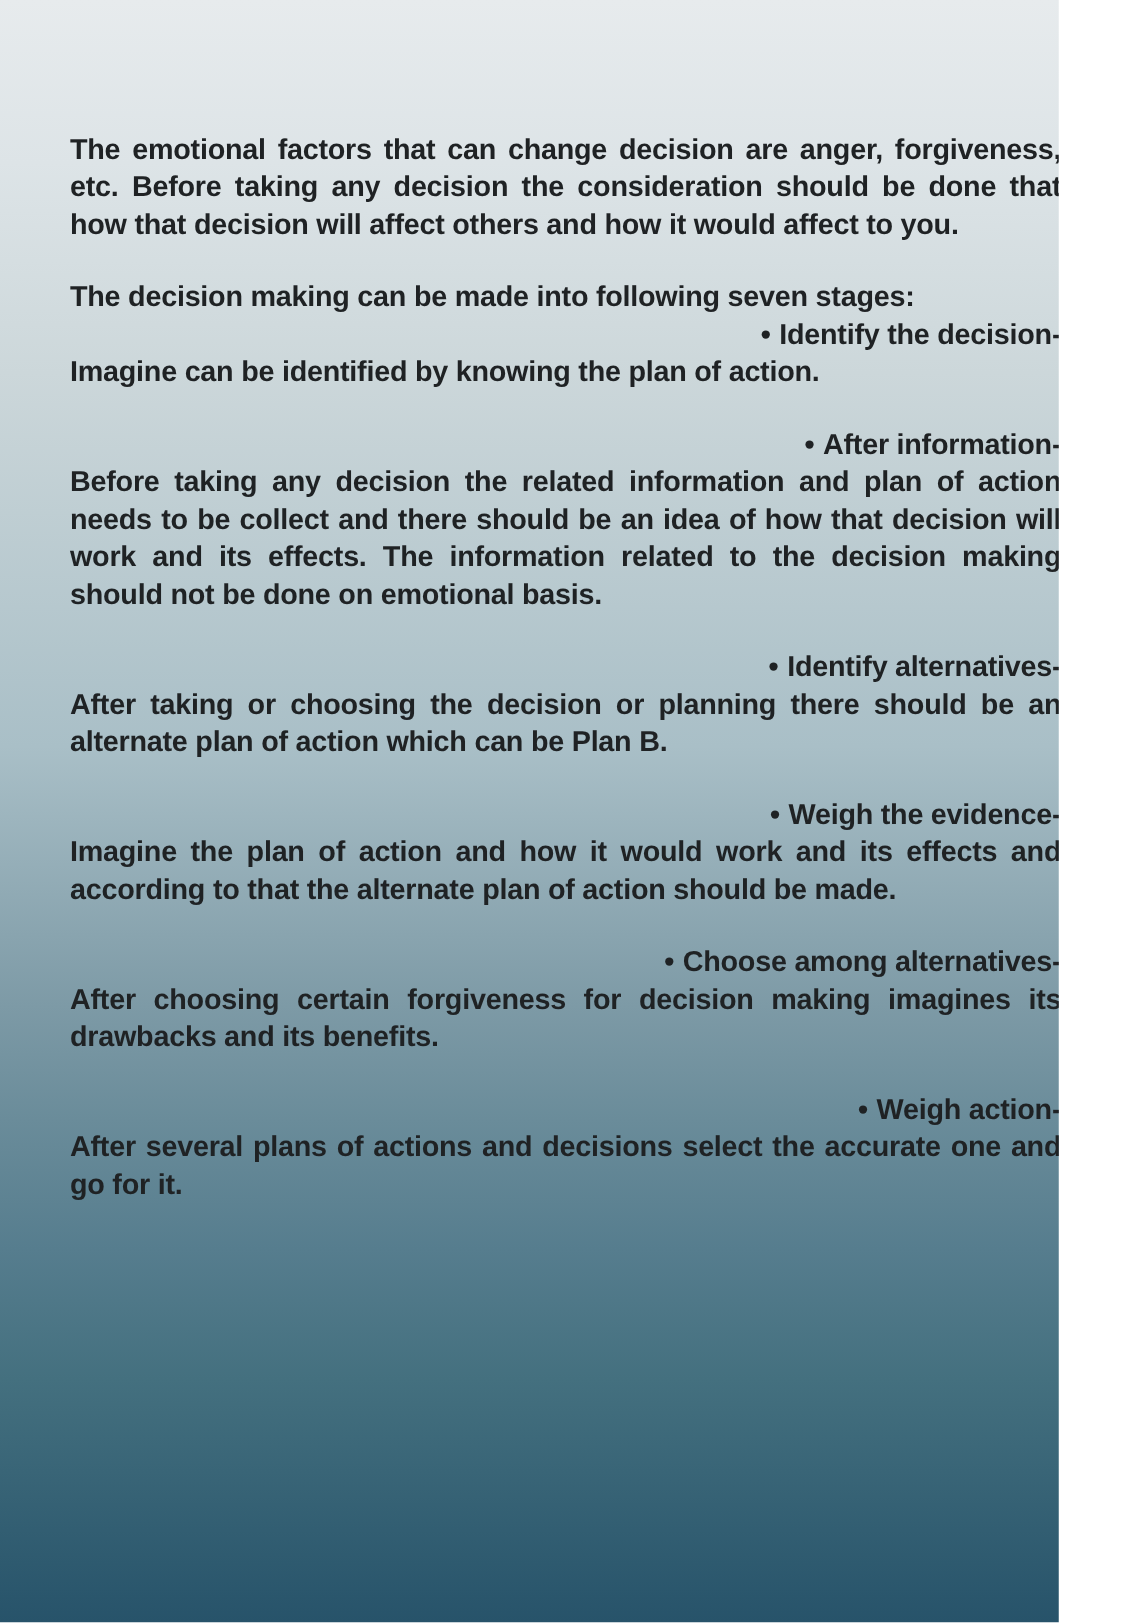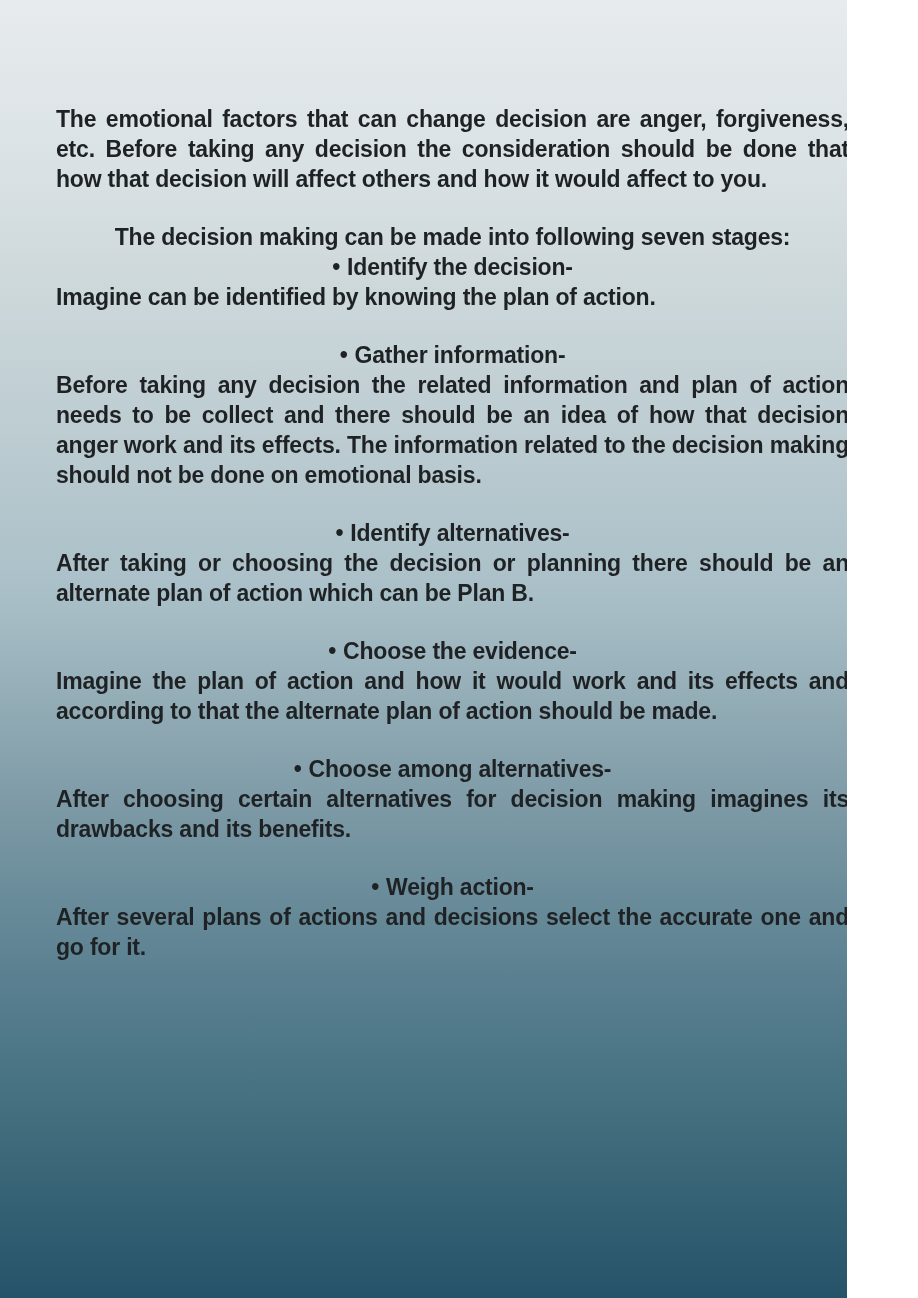--- a/index.html
+++ b/index.html
@@ -37,24 +37,24 @@
   p {
     margin: 0;
   }
   .para {
     text-align: justify;
   }
   .stage {
     margin-top: 28px;
   }
   .heading {
-    text-align: center;
+    text-align: left;
   }
   .bullet-line {
-    text-align: center;
+    text-align: right;
   }
   .bullet {
     display: inline-block;
     margin-right: 7px;
   }
 </style>
 </head>
 <body>
 
 <div class="page">
@@ -62,37 +62,37 @@
 
     <p class="para">The emotional factors that can change decision are anger, forgiveness, etc. Before taking any decision the consideration should be done that how that decision will affect others and how it would affect to you.</p>
 
     <section class="stage">
       <p class="heading">The decision making can be made into following seven stages:</p>
       <p class="bullet-line"><span class="bullet">•</span><span>Identify the decision-</span></p>
       <p class="para">Imagine can be identified by knowing the plan of action.</p>
     </section>
 
     <section class="stage">
-      <p class="bullet-line"><span class="bullet">•</span><span>Gather information-</span></p>
-      <p class="para">Before taking any decision the related information and plan of action needs to be collect and there should be an idea of how that decision anger work and its effects. The information related to the decision making should not be done on emotional basis.</p>
+      <p class="bullet-line"><span class="bullet">•</span><span>After information-</span></p>
+      <p class="para">Before taking any decision the related information and plan of action needs to be collect and there should be an idea of how that decision will work and its effects. The information related to the decision making should not be done on emotional basis.</p>
     </section>
 
     <section class="stage">
       <p class="bullet-line"><span class="bullet">•</span><span>Identify alternatives-</span></p>
       <p class="para">After taking or choosing the decision or planning there should be an alternate plan of action which can be Plan B.</p>
     </section>
 
     <section class="stage">
-      <p class="bullet-line"><span class="bullet">•</span><span>Choose the evidence-</span></p>
+      <p class="bullet-line"><span class="bullet">•</span><span>Weigh the evidence-</span></p>
       <p class="para">Imagine the plan of action and how it would work and its effects and according to that the alternate plan of action should be made.</p>
     </section>
 
     <section class="stage">
       <p class="bullet-line"><span class="bullet">•</span><span>Choose among alternatives-</span></p>
-      <p class="para">After choosing certain alternatives for decision making imagines its drawbacks and its benefits.</p>
+      <p class="para">After choosing certain forgiveness for decision making imagines its drawbacks and its benefits.</p>
     </section>
 
     <section class="stage">
       <p class="bullet-line"><span class="bullet">•</span><span>Weigh action-</span></p>
       <p class="para">After several plans of actions and decisions select the accurate one and go for it.</p>
     </section>
 
   </div>
 </div>
 

